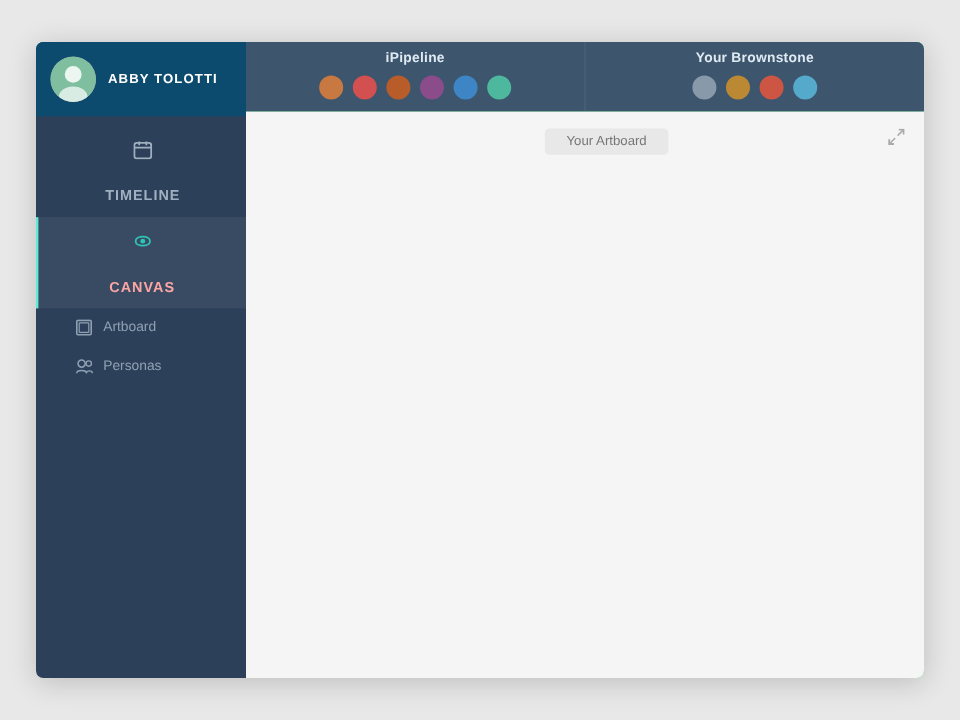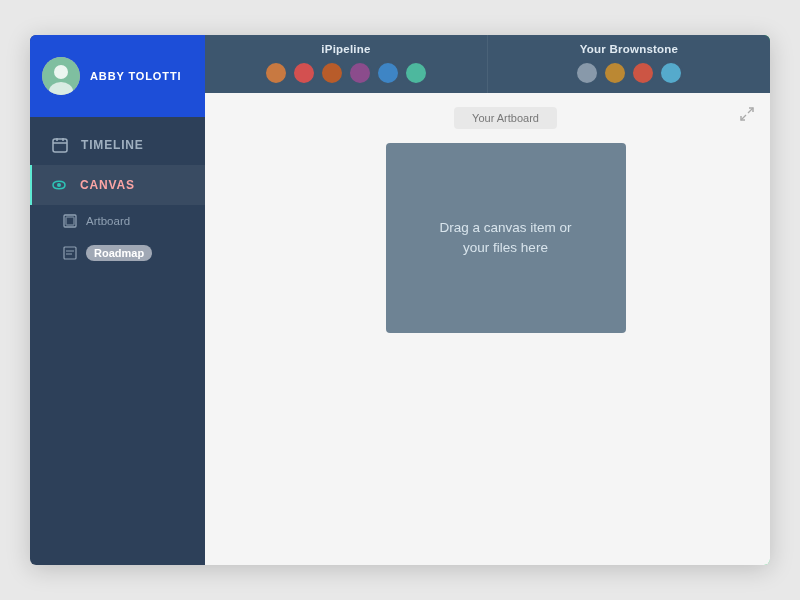--- a/index.html
+++ b/index.html
@@ -25,22 +25,22 @@
     .sidebar {
       width: 175px;
       background: #2d4059;
       display: flex;
       flex-direction: column;
       flex-shrink: 0;
     }
     .sidebar-user {
       display: flex;
       align-items: center;
-      padding: 22px 12px;
-      background: #1d4ed8;
+      padding: 12px 12px;
+      background: #0c4a6e;
       gap: 10px;
     }
     .user-avatar {
       width: 38px;
       height: 38px;
       border-radius: 50%;
       background: #b0b0b0;
       overflow: hidden;
       flex-shrink: 0;
       display: flex;
@@ -56,30 +56,31 @@
       text-transform: uppercase;
     }
     .sidebar-nav {
       display: flex;
       flex-direction: column;
       padding-top: 8px;
     }
     .nav-item {
       display: flex;
       align-items: center;
-      gap: 12px;
+      gap: 22px;
       padding: 11px 18px;
       cursor: pointer;
       color: #a0b0c0;
       font-size: 12px;
       font-weight: 600;
       letter-spacing: 0.07em;
       text-transform: uppercase;
       border-left: 3px solid transparent;
       transition: background 0.15s;
+      flex-direction: column;
     }
     .nav-item.active {
       color: #fca5a5;
       border-left: 2px solid #5eead4;
       background: rgba(255,255,255,0.06);
     }
     .nav-icon {
       width: 18px;
       height: 18px;
       display: flex;
@@ -266,31 +267,32 @@
         <div class="sub-nav-item">
           <span class="sub-icon">
             <svg width="14" height="14" viewBox="0 0 14 14" fill="none">
               <rect x="1" y="1" width="12" height="12" rx="1" stroke="#8fa0b3" stroke-width="1.3" fill="none"></rect>
               <rect x="3" y="3" width="8" height="8" rx="0.5" stroke="#8fa0b3" stroke-width="1" fill="none"></rect>
             </svg>
           </span>
           <span>Artboard</span>
         </div>
 
-
         <div class="sub-nav-item">
           <span class="sub-icon">
-            <svg width="14" height="14" viewBox="0 0 14 14" fill="none">
-              <rect x="1" y="1" width="12" height="12" rx="1" stroke="#8fa0b3" stroke-width="1.2" fill="none"></rect>
-              <line x1="3" y1="5" x2="11" y2="5" stroke="#8fa0b3" stroke-width="1"></line>
-              <line x1="3" y1="8" x2="9" y2="8" stroke="#8fa0b3" stroke-width="1"></line>
+            <svg width="15" height="13" viewBox="0 0 15 13" fill="none">
+              <circle cx="5" cy="4" r="3" stroke="#8fa0b3" stroke-width="1.3" fill="none"></circle>
+              <path d="M1 12 C1 9 9 9 9 12" stroke="#8fa0b3" stroke-width="1.3" fill="none"></path>
+              <circle cx="11" cy="4" r="2.2" stroke="#8fa0b3" stroke-width="1.1" fill="none"></circle>
+              <path d="M9 12 C9 9.5 14 9.5 14 12" stroke="#8fa0b3" stroke-width="1.1" fill="none"></path>
             </svg>
           </span>
-          <span class="roadmap-pill">Roadmap</span>
+          <span>Personas</span>
         </div>
+
       </div>
     </div>
   </div>
 
   <div class="main-content">
 
     <div class="header-row">
 
       <div class="project-panel">
         <span class="project-name">iPipeline</span>
@@ -320,21 +322,17 @@
       <div class="artboard-section">
         <button class="artboard-btn">Your Artboard</button>
         <span class="expand-icon">
           <svg width="14" height="14" viewBox="0 0 14 14" fill="none">
             <polyline points="9,1 13,1 13,5" stroke="#aaa" stroke-width="1.5" fill="none"></polyline>
             <polyline points="5,13 1,13 1,9" stroke="#aaa" stroke-width="1.5" fill="none"></polyline>
             <line x1="13" y1="1" x2="8" y2="6" stroke="#aaa" stroke-width="1.3"></line>
             <line x1="1" y1="13" x2="6" y2="8" stroke="#aaa" stroke-width="1.3"></line>
           </svg>
         </span>
-        <div class="canvas-drop-zone">
-          <span style="white-space:pre-line;">Drag a canvas item or
-your files here</span>
-        </div>
       </div>
 
     </div>
   </div>
 </div>
 
 </body></html>

